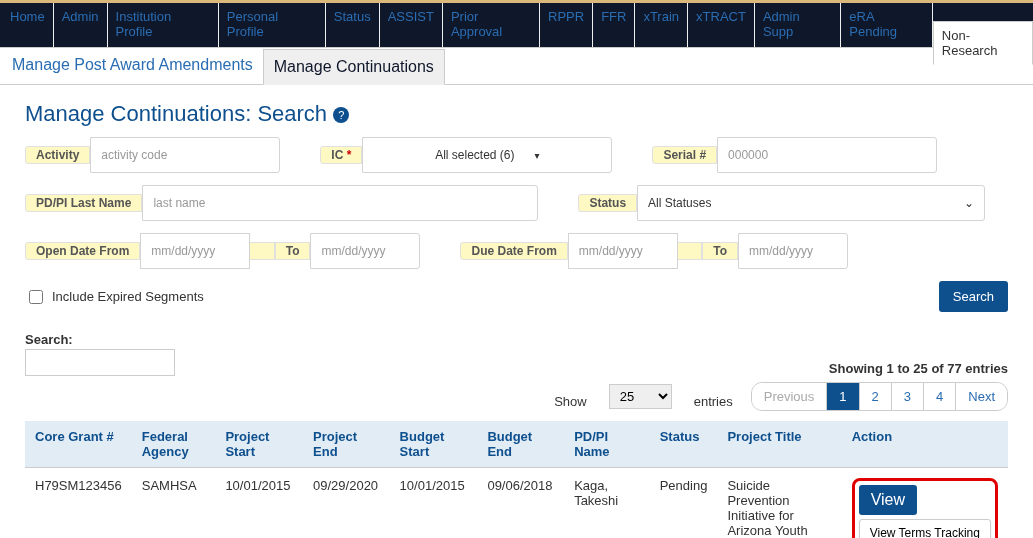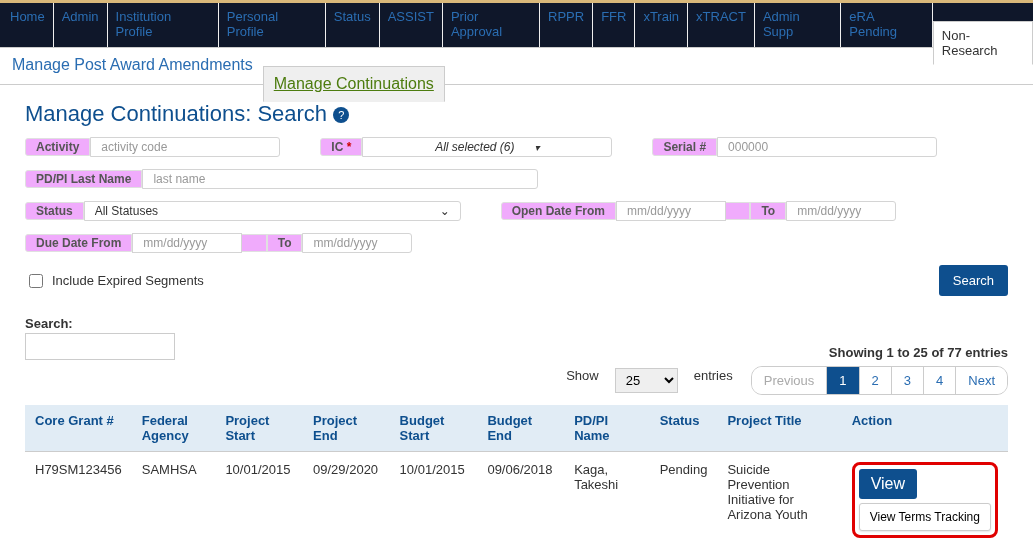--- a/index.html
+++ b/index.html
@@ -43,23 +43,22 @@
     padding: 8px 10px;
     color: #2a6db2;
     cursor: pointer;
     font-size: 16px;
   }
   .sub-tabs .tab.active {
     background: #efefef;
     border: 1px solid #ccc;
     border-bottom: 1px solid #efefef;
     position: relative;
-    top: 18px;
-    color: #4d7c0f;
-    text-decoration: underline;
+    top: 1px;
+    color: #0f172a;
   }
   .content {
     padding: 10px 25px;
   }
   .page-title {
     color: #0e4f8e;
     font-size: 22px;
     font-weight: normal;
     margin: 6px 0 10px 0;
   }
@@ -79,51 +78,50 @@
     display: flex;
     flex-wrap: wrap;
     gap: 12px 40px;
     margin-bottom: 10px;
   }
   .form-group {
     display: flex;
     align-items: center;
   }
   .field-label {
-    background: #f0abfc;
+    background: #fef9c3;
     border: 1px solid #e0e0e0;
     padding: 1px 10px;
     font-weight: bold;
     font-size: 12px;
     color: #555;
     border-radius: 3px 0 0 3px;
     white-space: nowrap;
   }
   .field-input, .field-select, .field-button {
     border: 1px solid #d4d4d4;
-    padding: 2px 10px;
+    padding: 10px 10px;
     font-size: 12px;
     color: #333;
     background: #fff;
     border-radius: 0 3px 3px 0;
   }
   .field-input::placeholder { color: #999; }
   .req { color: #c00; }
   .ic-dropdown {
     width: 250px;
     text-align: left;
     cursor: pointer;
     display: flex;
     justify-content: center;
     align-items: center;
     gap: 20px;
-    font-style: italic;
   }
   .status-select {
-    width: 377px;
+    width: 348px;
     display: flex;
     justify-content: space-between;
     align-items: center;
     cursor: pointer;
   }
   .checkbox-row {
     display: flex;
     justify-content: space-between;
     align-items: center;
     margin: 12px 0 20px 0;
@@ -171,22 +169,22 @@
   }
   .results-controls {
     display: flex;
     justify-content: flex-end;
     align-items: center;
     gap: 18px;
     margin: 6px 0 10px 0;
   }
   .show-entries {
     display: flex;
-    align-items: flex-start;
-    gap: 16px;
+    align-items: flex-end;
+    gap: 22px;
     font-size: 13px;
   }
   .show-entries select {
     border: 1px solid #ccc;
     padding: 3px 20px 3px 6px;
     font-size: 13px;
   }
   .pagination {
     display: flex;
     border: 1px solid #ccc;

